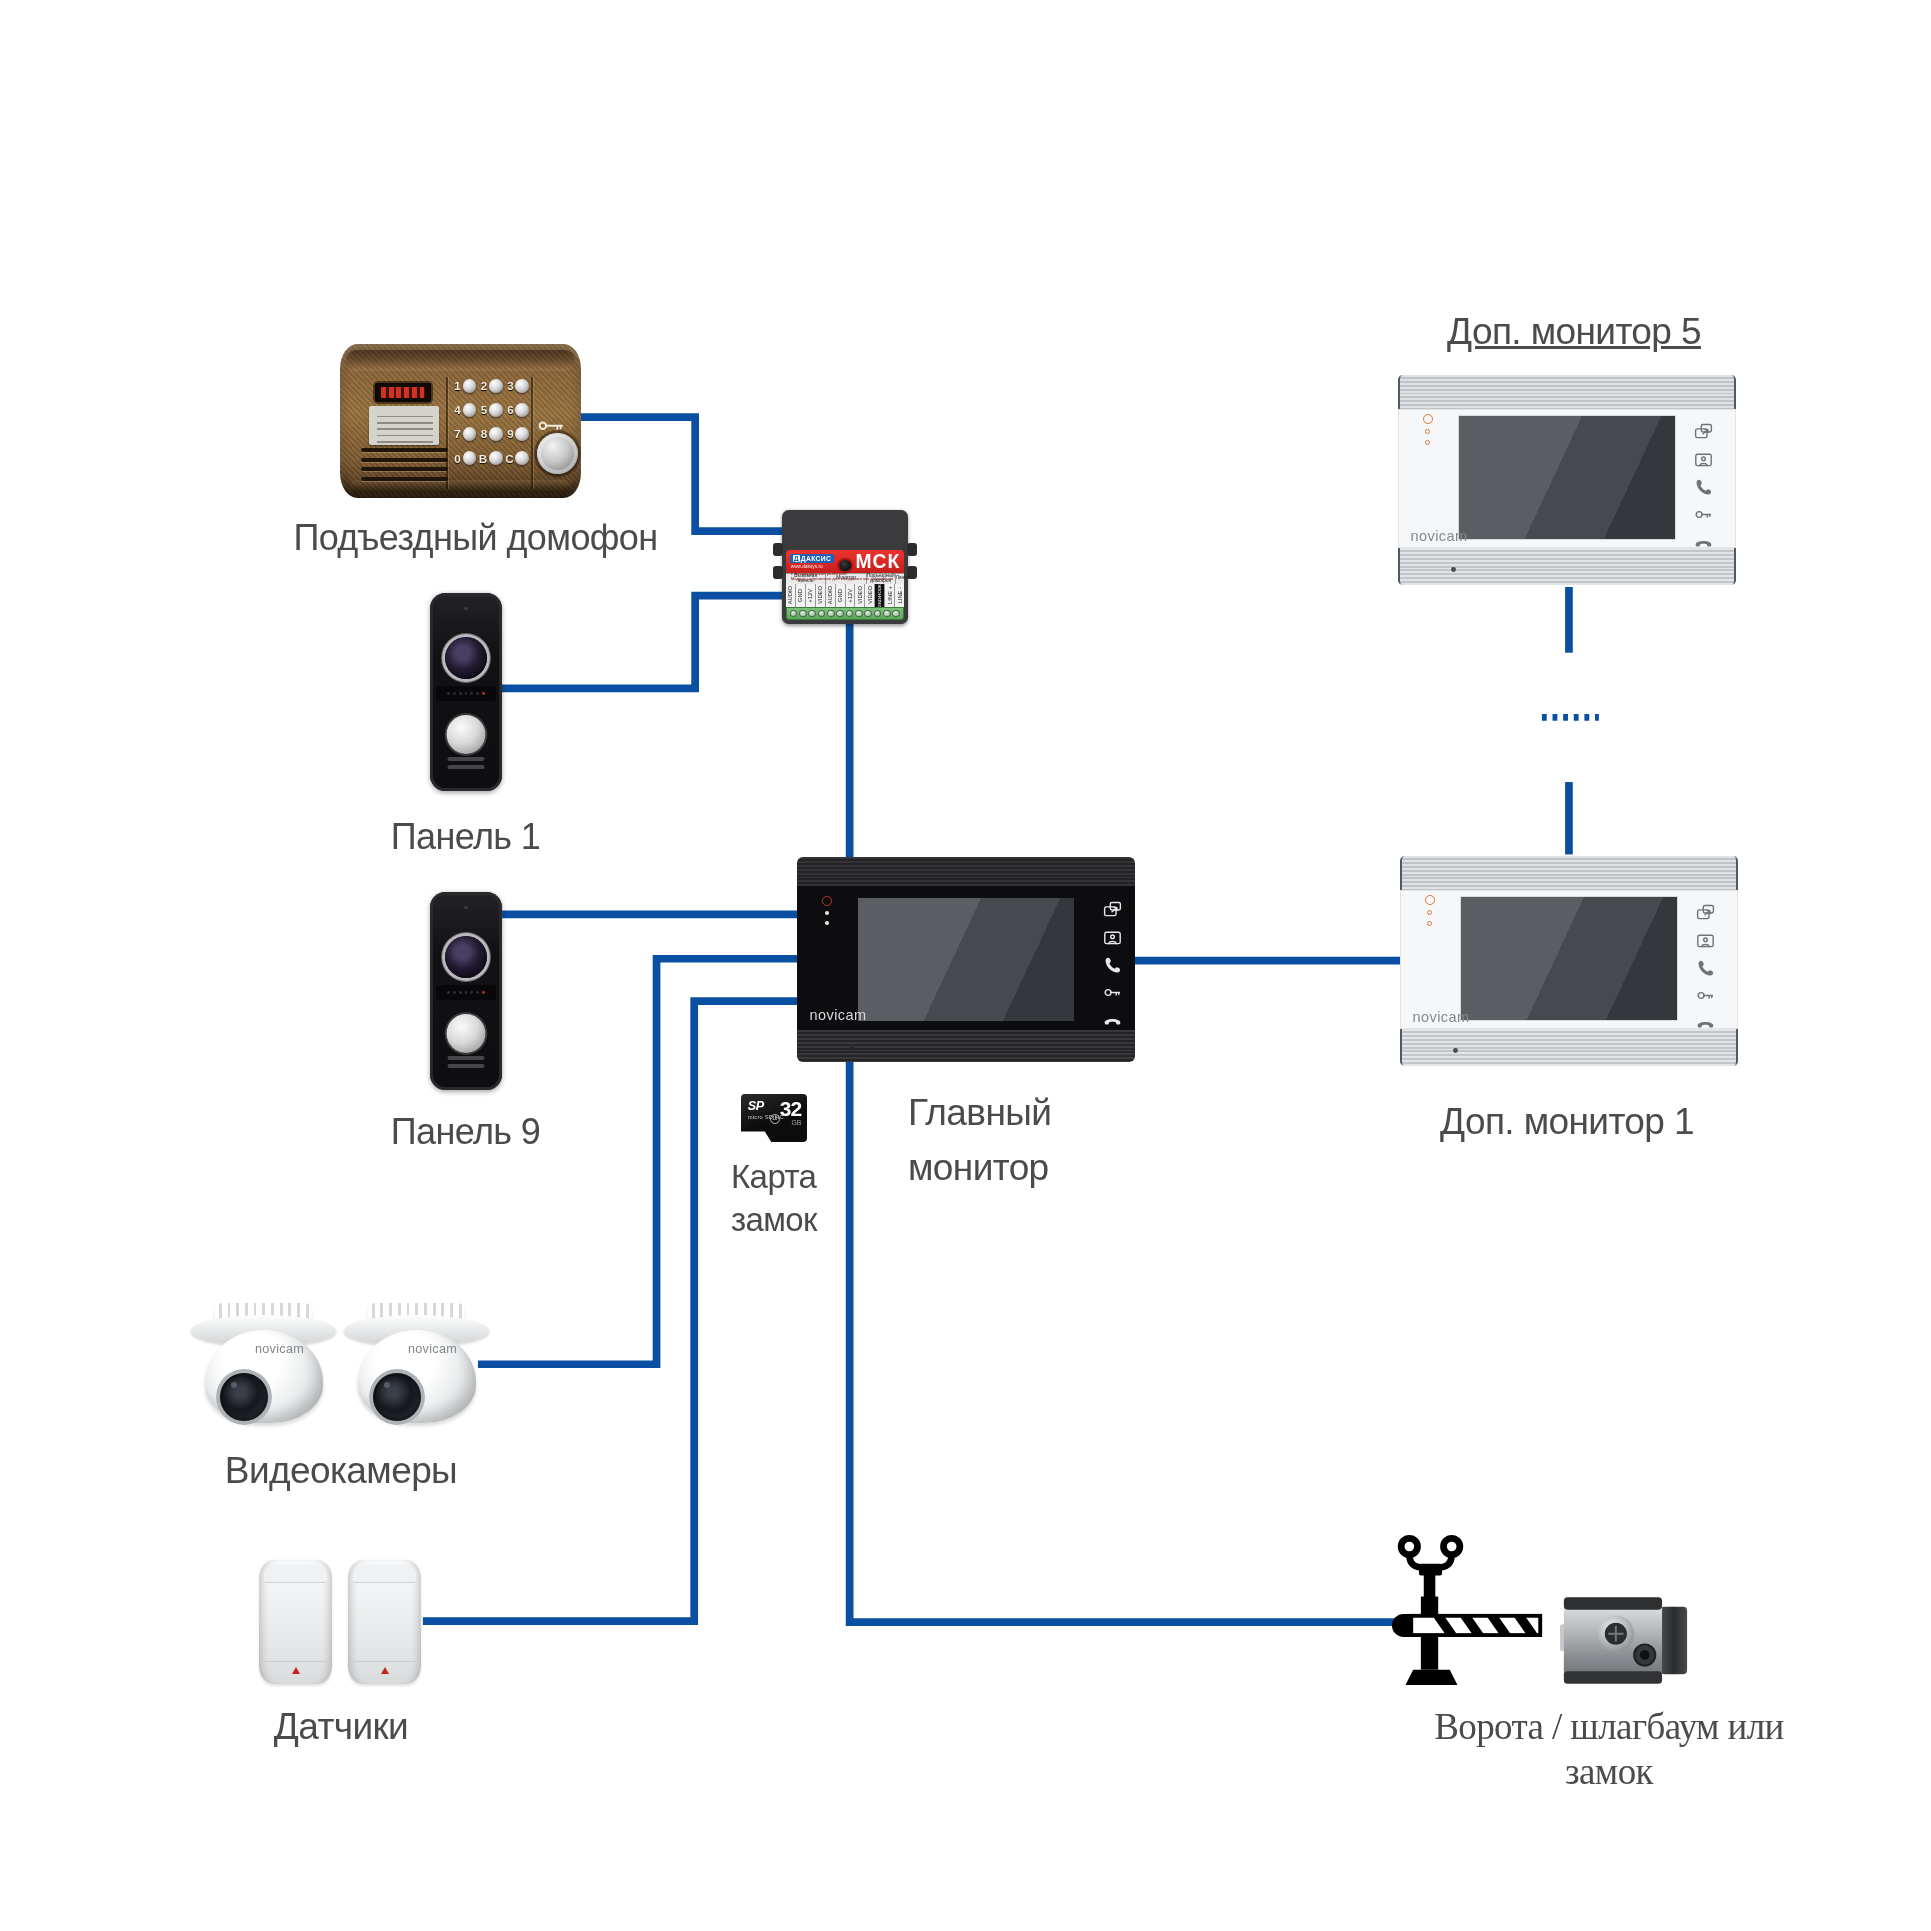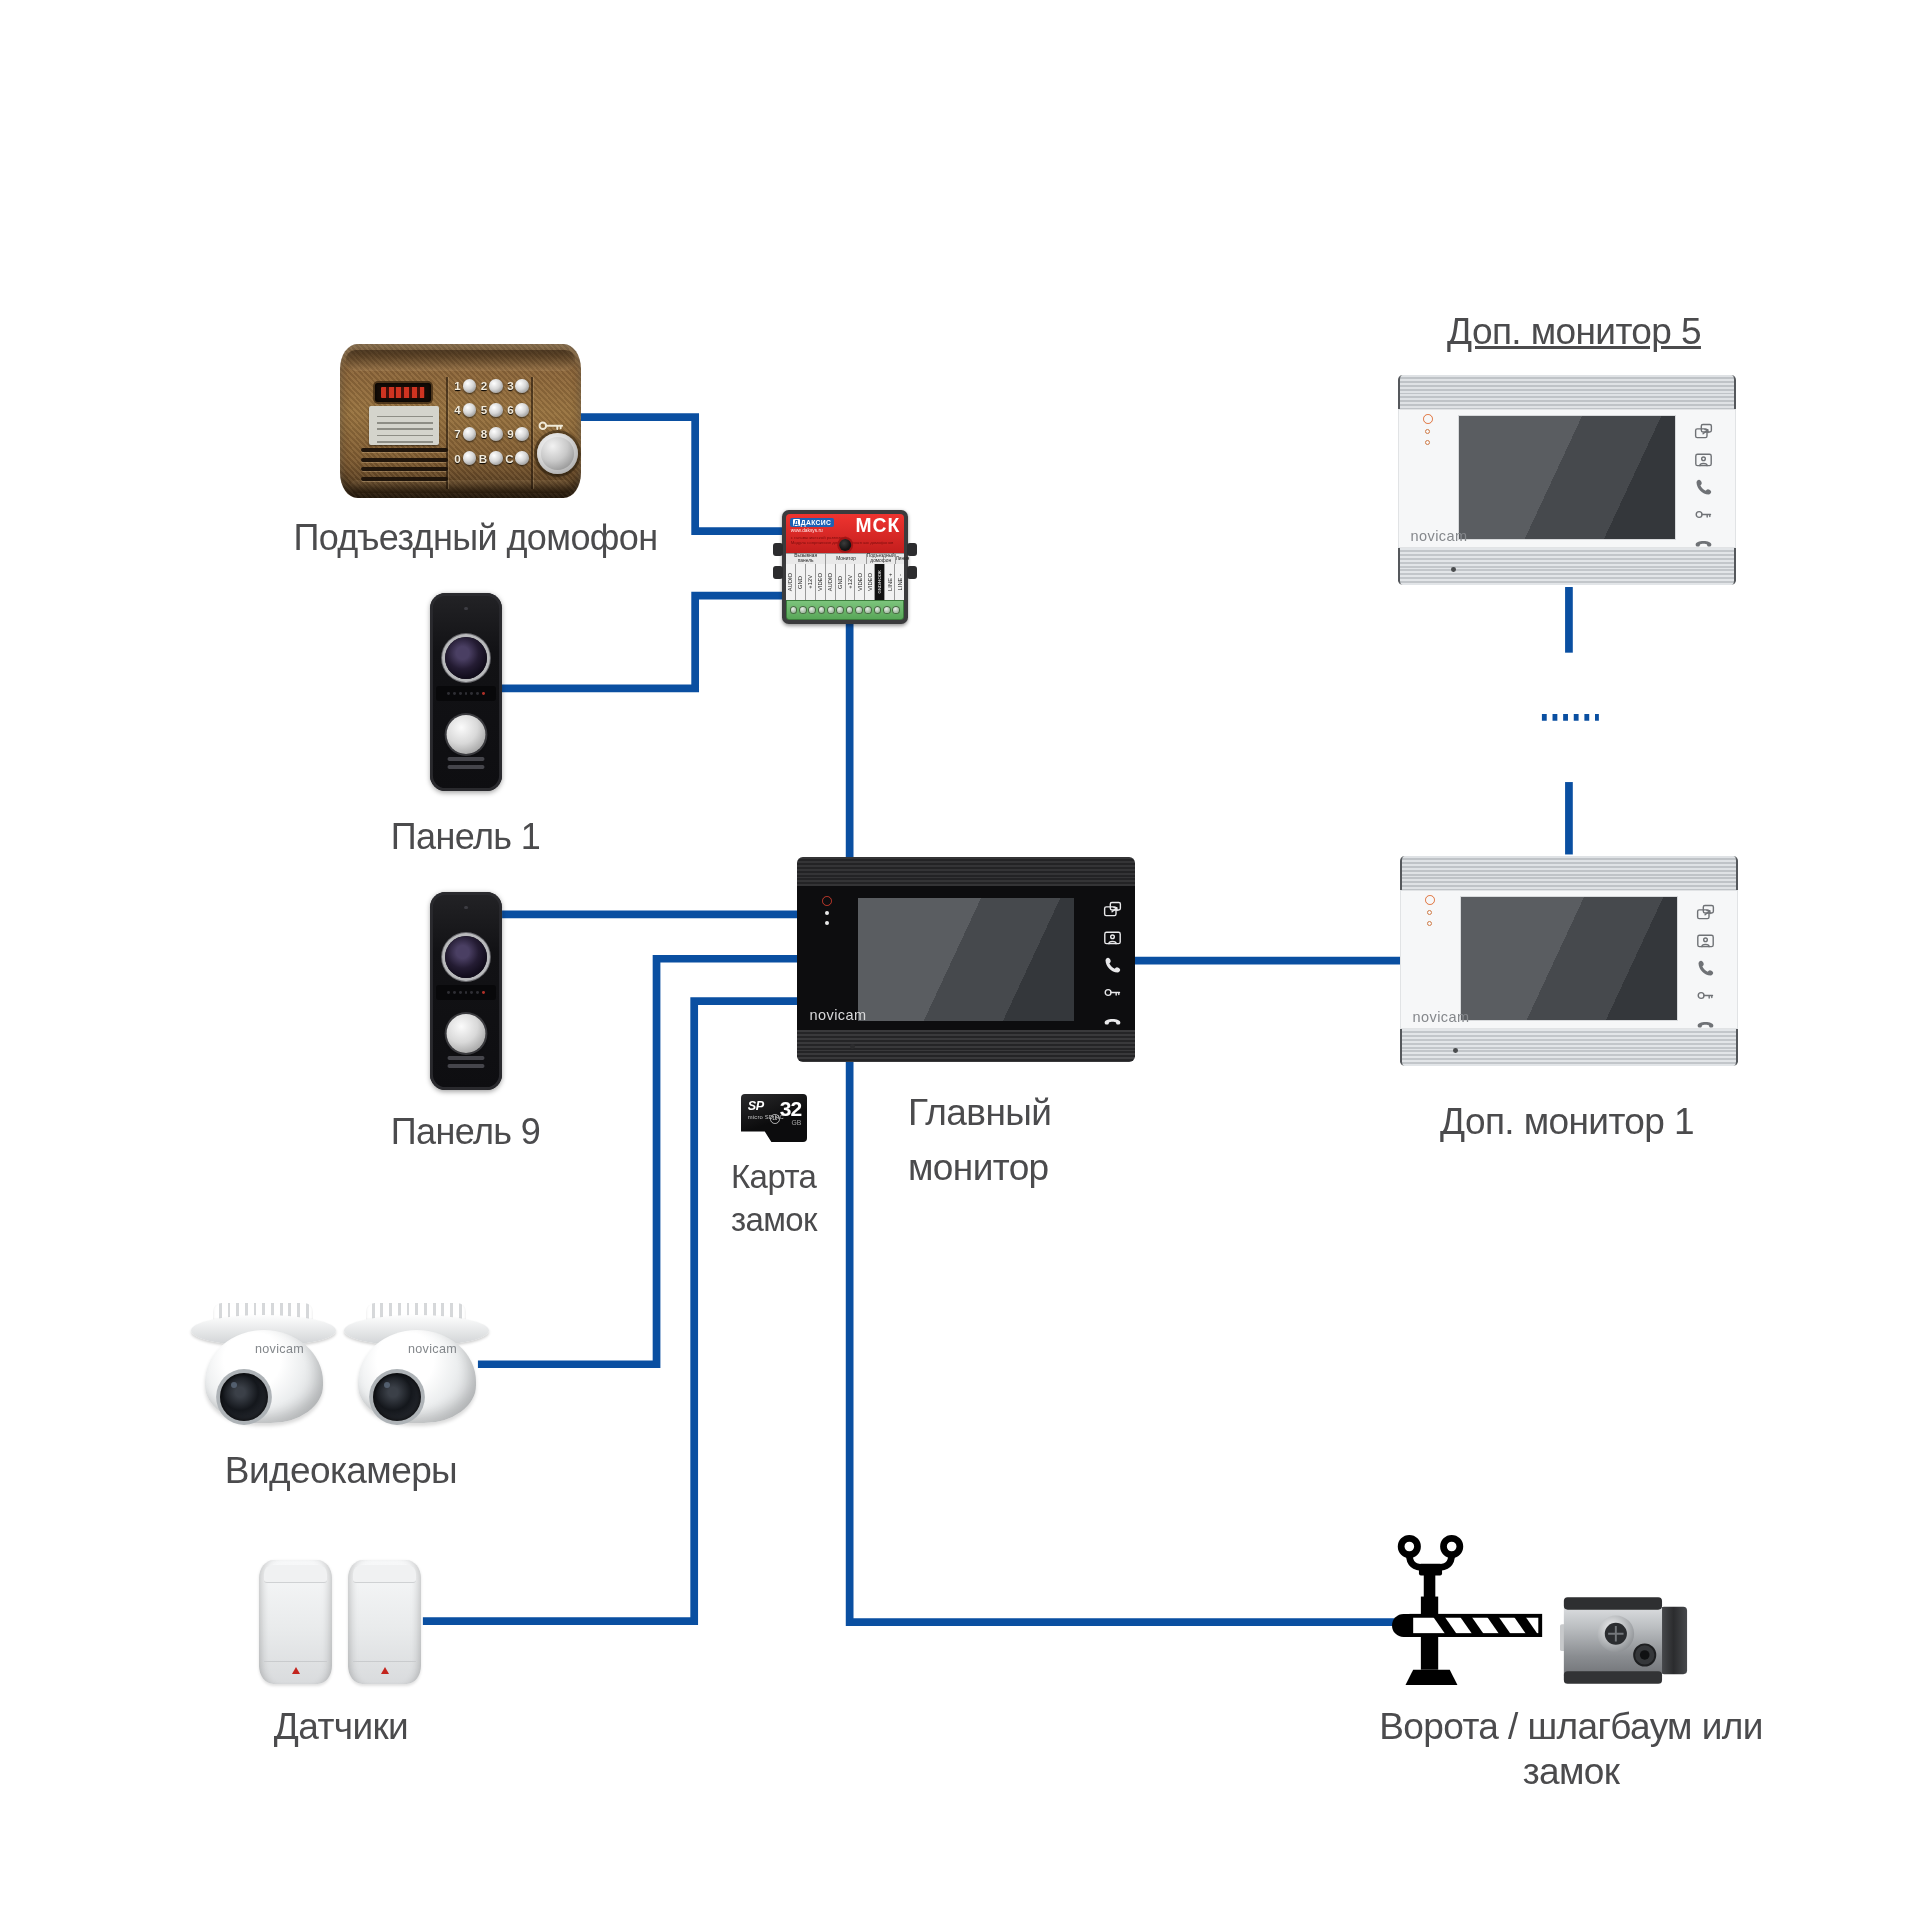--- a/index.html
+++ b/index.html
@@ -45,21 +45,21 @@
   .itc-bigbtn{position:absolute;left:197px;top:89px;width:41px;height:41px;border-radius:50%;
       background:radial-gradient(circle at 38% 32%,#f2f2f2,#c9c9c9 40%,#8e8e8e 75%,#6a6a6a);
       box-shadow:0 0 0 2.9px rgba(50,35,15,.55),0 1.9px 3.9px rgba(0,0,0,.5),inset 0 0 0 3.9px rgba(255,255,255,.35);}
 
   
   .mcc{left:782px;top:510px;width:126px;height:114px;background:#3b3b3d;border-radius:6.8px;
       box-shadow:0 1.9px 3.9px rgba(0,0,0,.4);padding:0;}
   .mcc-tab{position:absolute;width:9.7px;height:12.6px;background:#2c2c2e;border-radius:2.9px;}
   .mcc-inner{position:absolute;inset:3.9px;display:flex;flex-direction:column;}
   .mcc-red{position:relative;height:42px;background:linear-gradient(180deg,#ee3430,#c41e1d);
-      border-radius:3.9px 3.9px 0 0;color:#fff;}
+      border-radius:3.9px 3.9px 0 0;color:#fff;margin-top:36px;}
   .daksis{position:absolute;left:3.9px;top:3.9px;background:#1d62b5;border-radius:1.9px;color:#fff;
       font-size:6.8px;font-weight:bold;padding:1px 2.9px;letter-spacing:0.3px;}
   .daksis b{background:#fff;color:#1d62b5;border-radius:1px;padding:0 1px;margin-right:1px;}
   .mcc-url{position:absolute;left:4.8px;top:14.5px;font-size:4.8px;color:#ffe9e9;}
   .mcc-model{position:absolute;right:3.9px;top:1px;font-size:19.3px;font-weight:bold;letter-spacing:1px;}
   .mcc-note{position:absolute;left:4.8px;right:2.9px;top:21px;font-size:4.3px;line-height:1.25;color:#7e0f0f;}
   .mcc-buzz{position:absolute;left:50%;bottom:1.9px;transform:translateX(-50%);width:11.6px;height:11.6px;border-radius:50%;
       background:radial-gradient(circle at 40% 35%,#3c3c3c,#151515 60%);box-shadow:0 0 0 1.9px #a31414;}
   .mcc-heads{display:flex;height:11.6px;background:#e9e9e9;border-top:1px solid #9a9a9a;}
   .mcc-heads div{border-right:1px solid #9a9a9a;font-size:4.8px;color:#222;display:flex;align-items:center;
@@ -603,16 +603,16 @@
     <rect x="4" y="6" width="102" height="82" rx="6" fill="url(#lockBody)"></rect>
     <rect x="4" y="2" width="102" height="13" rx="4" fill="#2e2f31"></rect>
     <rect x="4" y="79" width="102" height="13" rx="4" fill="#323335"></rect>
     <circle cx="58" cy="40" r="19" fill="url(#cylGrad)"></circle>
     <circle cx="58" cy="40" r="11.5" fill="#2b2d30"></circle>
     <path d="M50 40 h16 M58 32 v16" stroke="#74777b" stroke-width="2"></path>
     <circle cx="88" cy="62" r="11" fill="#35373a" stroke="#1e1f21" stroke-width="2"></circle>
     <circle cx="88" cy="62" r="5" fill="#101113"></circle>
   </svg>
 
-  <div class="dlabel tc" style="left:1378px;top:1704px;width:386px;font-size:37px;">Ворота / шлагбаум или замок</div>
+  <div class="dlabel tc" style="left:1416px;top:1704px;width:386px;font-size:37px;font-family:Liberation Serif, serif;">Ворота / шлагбаум или замок</div>
 
 </div>
 
 
 </body></html>

